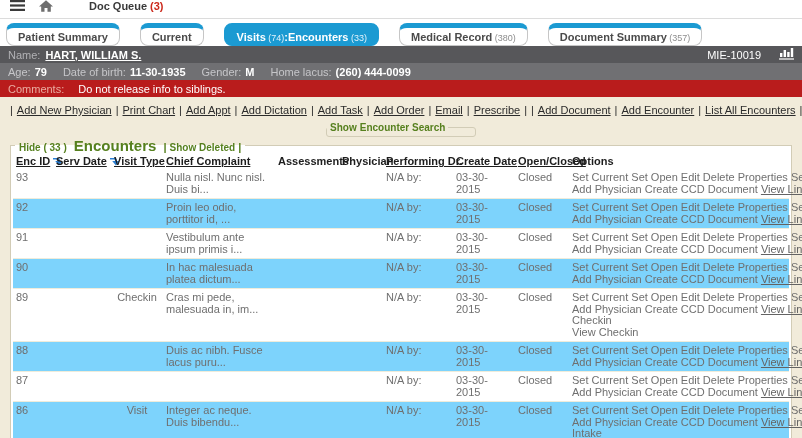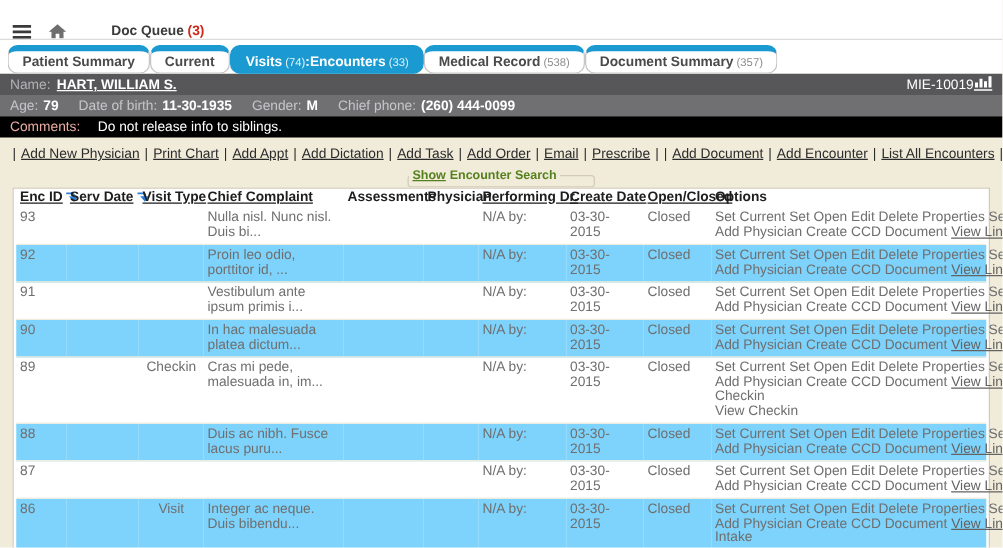--- a/index.html
+++ b/index.html
@@ -6,66 +6,66 @@
   html,body { margin:0; padding:0; }
   body {
     width:802px; height:438px; overflow:hidden;
     background:#f1ebda;
     font-family:"Liberation Sans", sans-serif;
     font-size:11px; color:#333;
   }
   a { cursor:pointer; }
 
   
-  .topbar { height:32px; background:#fff; border-bottom:1px solid #dcdcdc;
-            display:flex; align-items:flex-end; padding:0 10px; }
+  .topbar { height:19px; background:#fff; border-bottom:1px solid #dcdcdc;
+            display:flex; align-items:flex-start; padding:0 10px; }
   .topbar .icn { display:inline-flex; align-items:center; margin-right:14px; }
   .queue { font-weight:bold; color:#3a3a3a; margin-left:22px; }
   .queue .cnt { color:#cc2a1d; margin-left:3px; }
   .topbar-right { margin-left:auto; display:flex; align-items:center; gap:7px; }
   .username { color:#3f3f3f; }
   .username .role { font-style:italic; }
   .help-badge { width:13px; height:13px; border-radius:50%; background:#f07f13;
     color:#fff; font-weight:bold; font-size:9px; display:inline-flex;
     align-items:center; justify-content:center; }
   .code-icn { font-weight:bold; color:#2b2b2b; font-size:11px; letter-spacing:-1px; }
 
   
-  .tabs { display:flex; gap:0; padding:4px 0 0 6px; background:#fff; height:27px; }
+  .tabs { display:flex; gap:20px; padding:4px 0 0 6px; background:#fff; height:27px; }
   .tab { border:1px solid #c6c6c6; border-top:5px solid #1b9ad2; border-radius:8px;
          background:#fff; padding:3px 11px 0; color:#4a4a4a; font-weight:bold;
          white-space:nowrap; line-height:13px; }
   .tab .small { font-weight:normal; font-size:9px; color:#8d8d8d; }
   .tab.active { background:#1b9ad2; border-color:#1b9ad2; color:#fff;padding-left:12px; }
   .tab.active .small { color:#e2f3fb; }
 
   
   .bar { display:flex; align-items:center; padding:0 8px; color:#fff; }
   .bar-name { background:#57575a; height:17px; }
   .bar-name .lbl { color:#b2b2b5; margin-right:5px; }
   .bar-name a { color:#fff; font-weight:bold; text-decoration:underline; }
-  .bar-name .rgt { margin-left:auto; display:flex; align-items:center; gap:0; }
+  .bar-name .rgt { margin-left:auto; display:flex; align-items:center; gap:18px; }
   .bar-demo { background:#707073; height:17px; }
   .bar-demo .lbl { color:#c6c6c9; margin-right:4px; }
   .bar-demo .val { color:#fff; font-weight:bold; margin-right:16px; }
-  .bar-comments { background:#000000; height:17px; }
+  .bar-comments { background:#b91c1c; height:17px; }
   .bar-comments .lbl { color:#eaaca1; margin-right:14px; }
 
   
   .actions { display:flex; padding:7px 8px 3px; }
   .actions .grp { white-space:nowrap; }
   .actions .grp-left { flex:1; }
   .actions a { color:#2b2b2b; text-decoration:underline; margin:0 2px; }
   .actions .sep { color:#2b2b2b; margin:0 2px; }
 
   
   .search-fs { width:150px; margin:2px auto 0; border:1px solid #d2ccb6;
                border-radius:3px; padding:0 0 3px; }
   .search-fs legend { padding:0 3px; white-space:nowrap; }
-  .lnk-green { color:#56801e; font-weight:bold; text-decoration:underline; font-size:10px; }
+  .lnk-green { color:#56801e; font-weight:bold; font-size:10px; }
   .ttl-green { color:#56801e; font-weight:bold; font-size:10px; }
 
   
   .enc-fs { margin:0 10px; border:1px solid #d2ccb6; background:#fff; padding:0 2px 2px; }
   .enc-fs legend { padding:0 4px; margin-left:2px; white-space:nowrap; background:transparent; }
   .enc-fs legend .ttl-green { font-size:15px; margin:0 4px; }
   .enc-fs legend .pipe { color:#56801e; font-weight:bold; font-size:11px; }
 
   
   table { border-collapse:collapse; width:100%; table-layout:fixed; }
@@ -96,21 +96,21 @@
         <path d="M8 0 L16 7 H13.5 V13 H9.7 V8.7 H6.3 V13 H2.5 V7 H0 Z" fill="#6e6e6e"></path>
       </svg>
   </span>
   <span class="queue"><span>Doc Queue</span><span class="cnt">(3)</span></span>
 </div>
 
 <div class="tabs" id="tabs">
     <div class="tab"><span>Patient Summary</span></div>
     <div class="tab"><span>Current</span></div>
     <div class="tab active"><span>Visits</span><span class="small"> (74)</span><span>:Encounters</span><span class="small"> (33)</span></div>
-    <div class="tab"><span>Medical Record</span><span class="small"> (538)</span></div>
+    <div class="tab"><span>Medical Record</span><span class="small"> (380)</span></div>
     <div class="tab"><span>Document Summary</span><span class="small"> (357)</span></div>
   </div>
 
 <div class="bar bar-name">
   <span class="lbl">Name:</span>
   <a>HART, WILLIAM S.</a>
   <span class="rgt">
     <span>MIE-10019</span>
     <span>
       <svg width="15" height="13" viewBox="0 0 15 13">
@@ -124,21 +124,21 @@
   </span>
 </div>
 
 <div class="bar bar-demo">
   <span class="lbl">Age:</span>
   <span class="val">79</span>
   <span class="lbl">Date of birth:</span>
   <span class="val">11-30-1935</span>
   <span class="lbl">Gender:</span>
   <span class="val">M</span>
-  <span class="lbl">Chief phone:</span>
+  <span class="lbl">Home lacus:</span>
   <span class="val">(260) 444-0099</span>
 </div>
 
 <div class="bar bar-comments">
   <span class="lbl">Comments:</span>
   <span>Do not release info to siblings.</span>
 </div>
 
 <div class="actions">
   <span class="grp grp-left" id="actions-left"><span class="sep">|</span><a>Add New Physician</a><span class="sep">|</span><a>Print Chart</a><span class="sep">|</span><a>Add Appt</a><span class="sep">|</span><a>Add Dictation</a><span class="sep">|</span><a>Add Task</a><span class="sep">|</span><a>Add Order</a><span class="sep">|</span><a>Email</a><span class="sep">|</span><a>Prescribe</a><span class="sep">|</span></span>
@@ -146,20 +146,25 @@
 </div>
 
 <fieldset class="search-fs">
   <legend>
     <a class="lnk-green">Show</a>
     <span class="ttl-green">Encounter Search</span>
   </legend>
 </fieldset>
 
 <fieldset class="enc-fs">
+  <legend>
+    <a class="lnk-green">Hide ( 33 )</a>
+    <span class="ttl-green">Encounters</span>
+    <span class="pipe">| </span><a class="lnk-green">Show Deleted</a><span class="pipe"> |</span>
+  </legend>
   <table>
     <colgroup>
       <col style="width:40px">
         <col style="width:58px">
         <col style="width:52px">
       <col style="width:112px">
         <col style="width:64px">
         <col style="width:44px">
       <col style="width:70px">
         <col style="width:62px">

